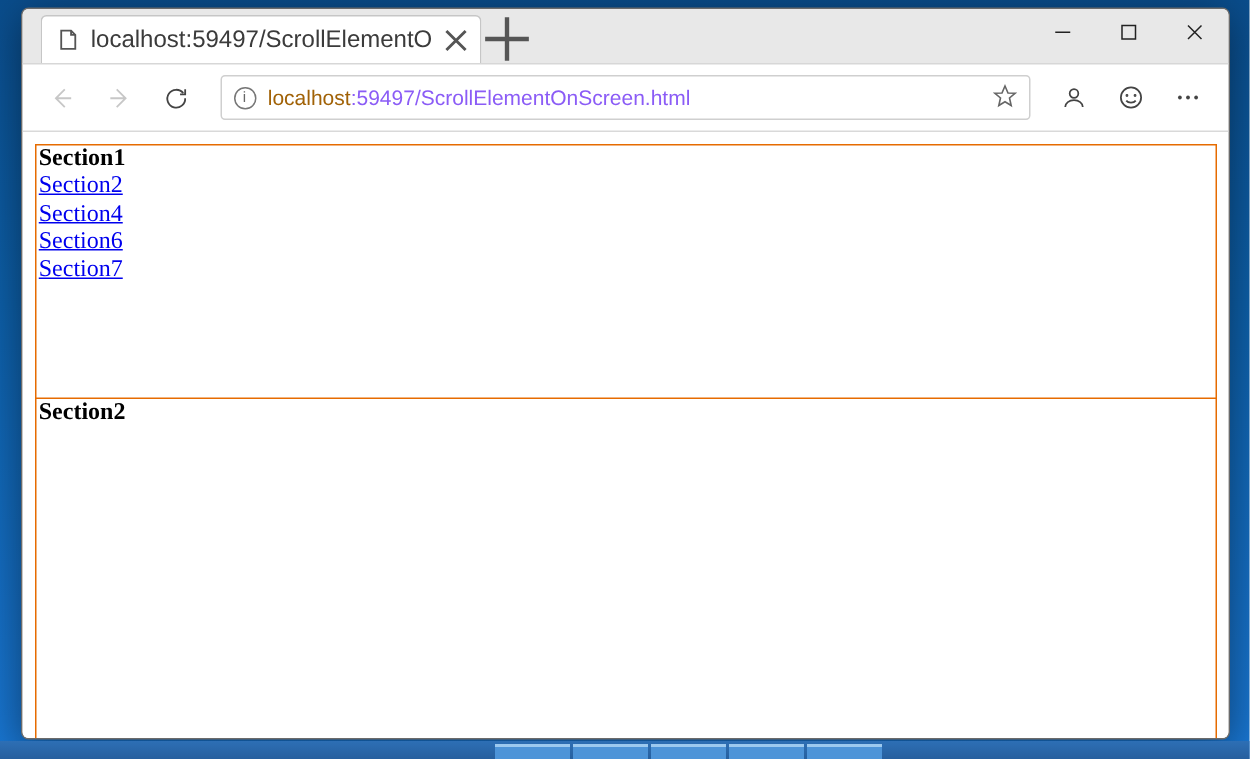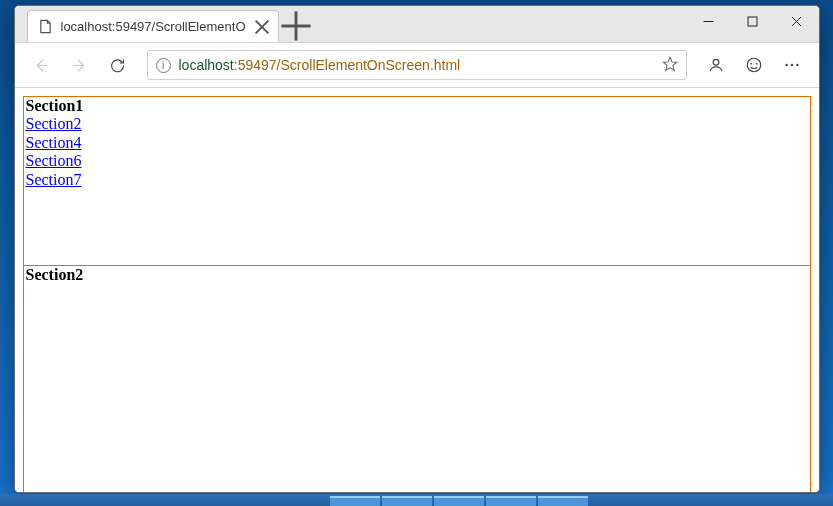--- a/index.html
+++ b/index.html
@@ -33,21 +33,21 @@
     min-width: 250px;
     background: #ffffff;
     border: 1px solid #c6c6c6;
     border-bottom: none;
     border-top-left-radius: 4px;
     border-top-right-radius: 4px;
     display: flex;
     align-items: center;
     padding: 0 8px 0 10px;
     gap: 8px;
-    font-size: 13px;
+    font-size: 16px;
     color: #3b3b3b;
   }
   .tab .page-icon {
     width: 15px; height: 15px;
     flex: none;
   }
   .tab .tab-title { flex: 1; white-space: nowrap; overflow: hidden; text-overflow: ellipsis; }
   .tab .tab-close {
     width: 16px; height: 16px;
     display: flex; align-items: center; justify-content: center;
@@ -100,22 +100,22 @@
     font-size: 14px;
     color: #252525;
   }
   .addr .info-icon {
     width: 15px; height: 15px; flex: none;
     display: flex; align-items: center; justify-content: center;
     border: 1px solid #777; border-radius: 50%;
     font-size: 10px; color: #666;
   }
   .addr .url-text { flex: 1; white-space: nowrap; overflow: hidden; }
-  .addr .url-host { color: #14532d; }
-  .addr .url-port, .addr .url-path { color: #a16207; }
+  .addr .url-host { color: #a16207; }
+  .addr .url-port, .addr .url-path { color: #8b5cf6; }
   .addr .star-icon { color: #777; }
   .right-icons { display: flex; gap: 4px; }
   .right-icons .nav-btn svg { width: 18px; height: 18px; }
 
   
   .viewport {
     position: relative;
     flex: 1;
     background: #fff;
     overflow: hidden;

